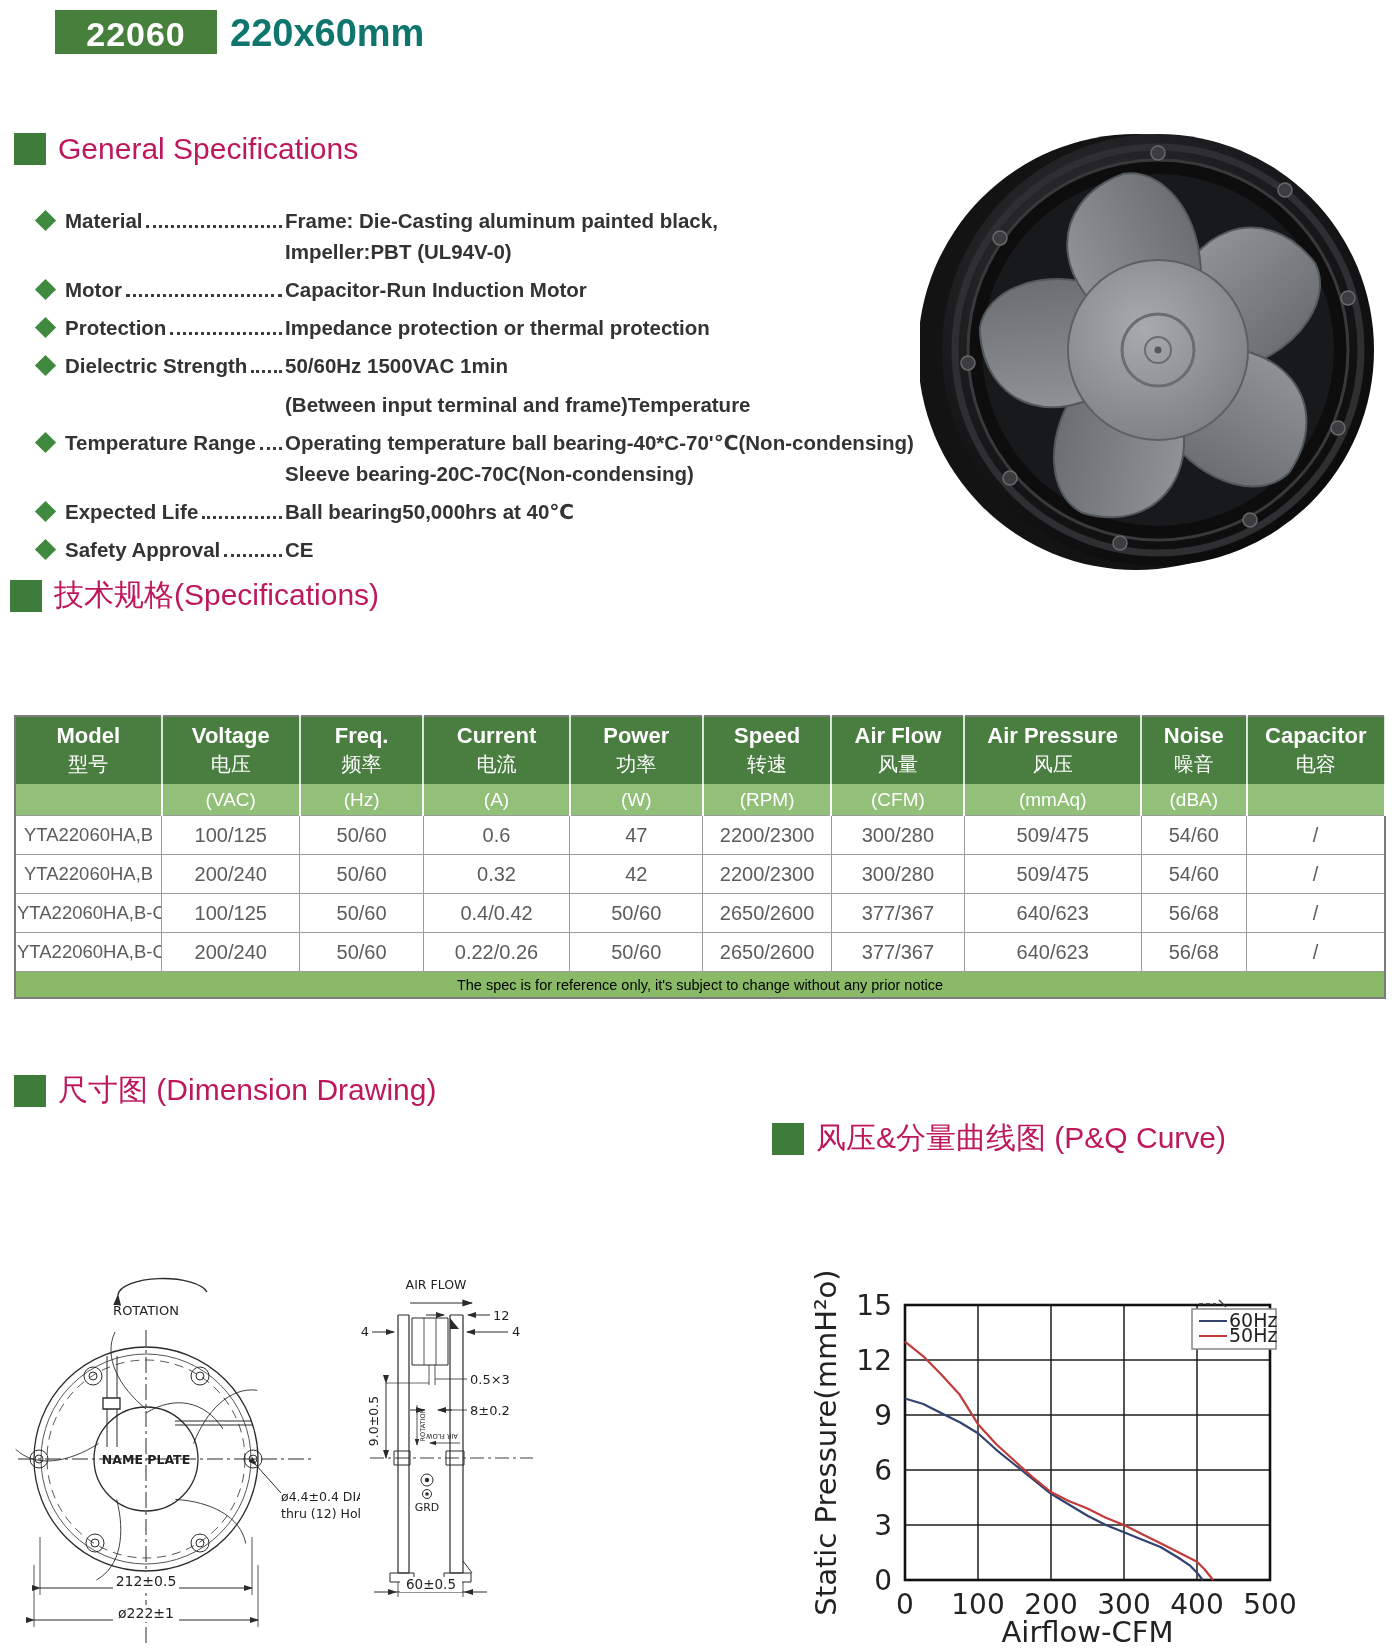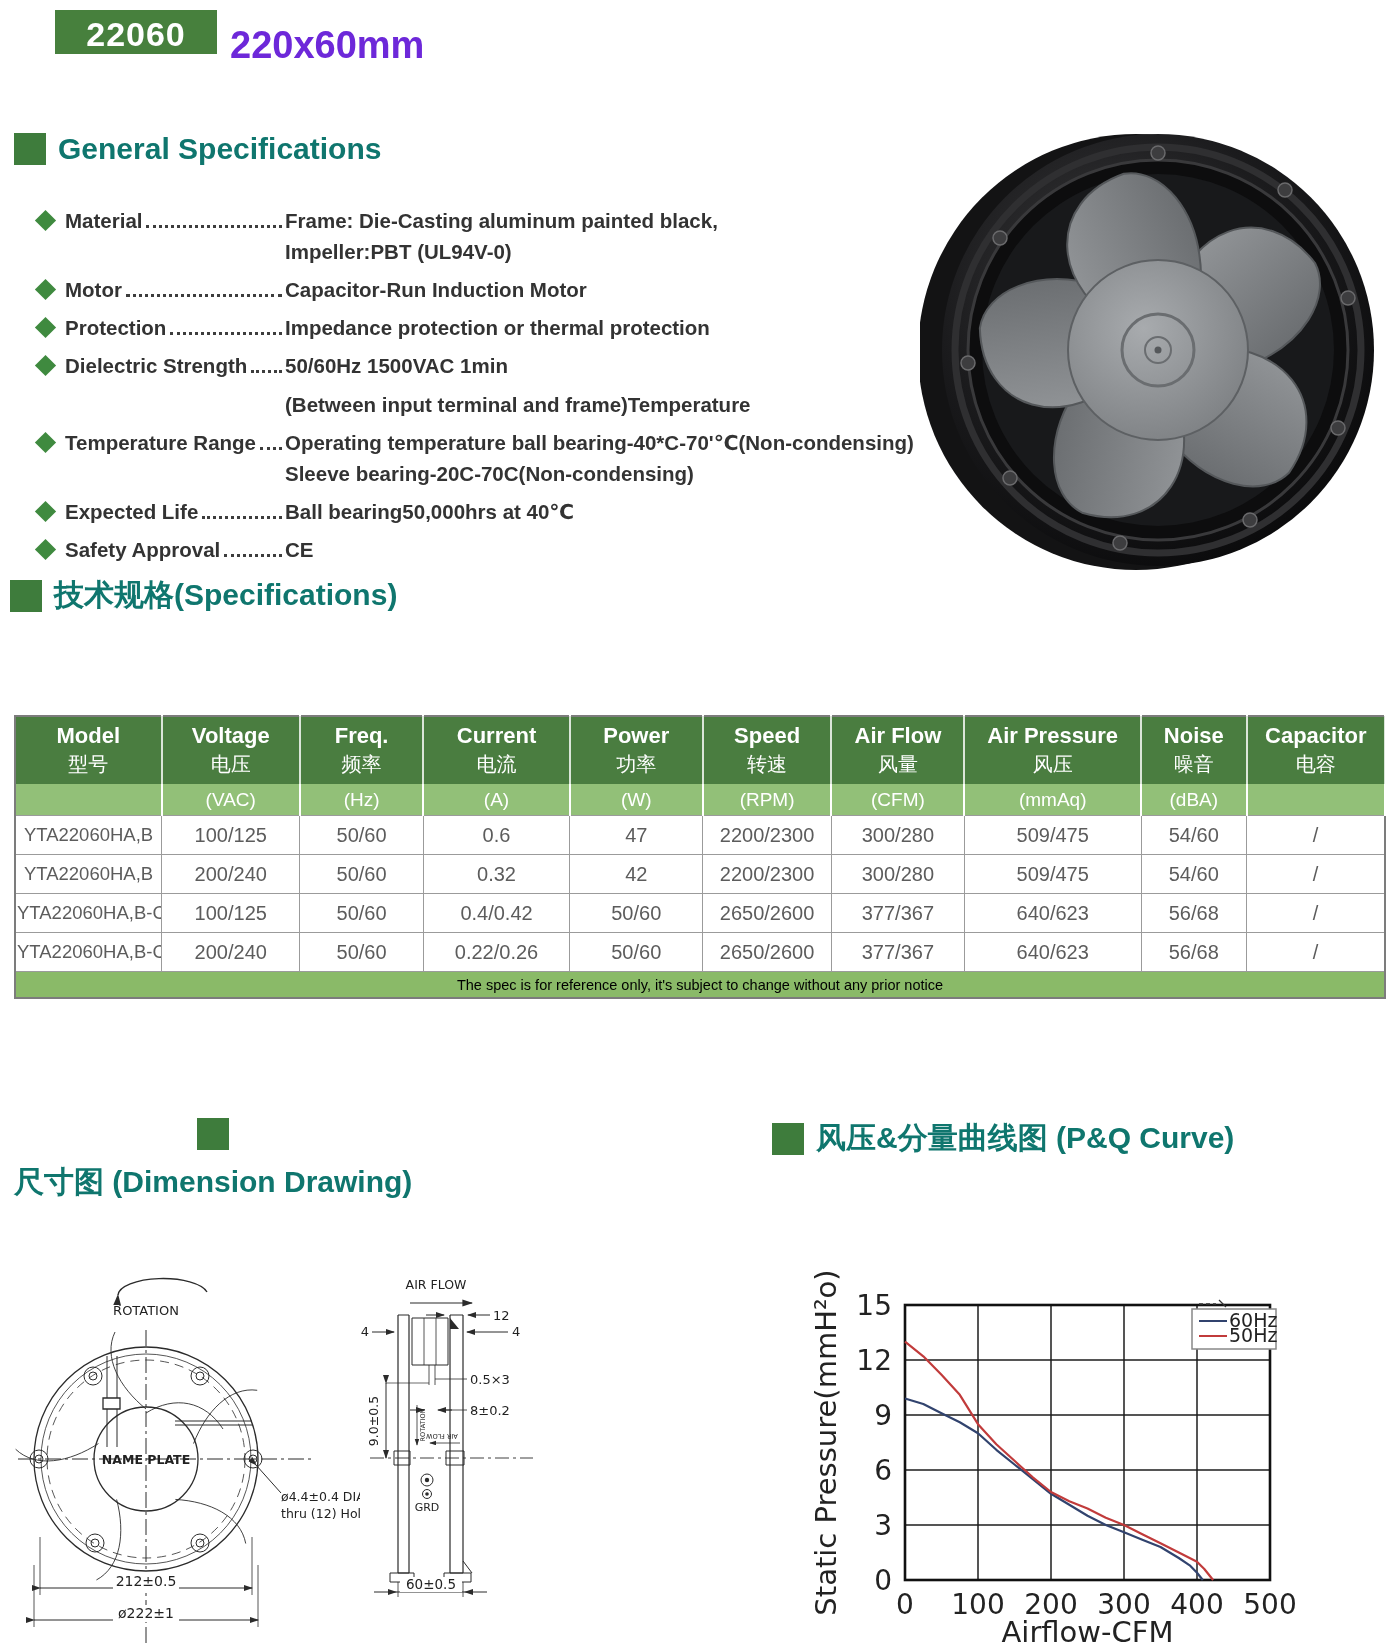--- a/index.html
+++ b/index.html
@@ -4,26 +4,26 @@
 <style>
   html,body{margin:0;padding:0;background:#fff;}
   .page{position:relative;width:1400px;height:1652px;background:#fff;overflow:hidden;
         font-family:"Liberation Sans","DejaVu Sans",sans-serif;color:#3b3b3b;}
   .abs{position:absolute;}
 
   
   .model-box{position:absolute;left:55px;top:10px;width:162px;height:44px;background:#47803d;
              display:flex;align-items:flex-end;justify-content:center;}
   .model-box span{color:#fff;font-size:34px;font-weight:bold;letter-spacing:1px;}
-  .size-text{position:absolute;left:230px;top:24px;font-size:38px;font-weight:bold;color:#6d28d9;}
+  .size-text{position:absolute;left:230px;top:12px;font-size:38px;font-weight:bold;color:#0f766e;}
 
   
   .sec-head{position:absolute;display:flex;align-items:center;gap:12px;}
   .sec-sq{width:32px;height:32px;background:#3e7c3c;flex:none;}
-  .sec-title{font-size:30px;font-weight:bold;color:#0f766e;white-space:nowrap;}
+  .sec-title{font-size:30px;font-weight:normal;color:#be185d;white-space:nowrap;}
 
   
   .gen-specs{position:absolute;left:30px;top:206px;width:900px;}
   .spec-item{display:flex;align-items:flex-start;margin-bottom:7px;font-size:20.5px;font-weight:bold;color:#333;line-height:29px;}
   .diamond{width:15px;height:15px;background:#3f8a3f;transform:rotate(45deg);flex:none;margin:7px 12px 0 8px;}
   .lblwrap{display:flex;width:220px;flex:none;}
   .lbl{white-space:nowrap;}
   .dots{flex:1;border-bottom:3px dotted #3d3d3d;margin:0 3px 7px 4px;min-width:8px;}
   .vals{flex:1;}
   .vline{margin-bottom:2px;}
@@ -315,21 +315,21 @@
           <td>/</td>
         </tr>
       </tbody>
       <tfoot>
         <tr class="note-row">
           <td colspan="10">The spec is for reference only, it's subject to change without any prior notice</td>
         </tr>
       </tfoot>
     </table>
 
-  <div class="sec-head" style="left:14px;top:1118px;flex-direction:column;">
+  <div class="sec-head" style="left:14px;top:1070px;">
     <div class="sec-sq"></div>
     <div class="sec-title">尺寸图 (Dimension Drawing)</div>
   </div>
   <div class="sec-head" style="left:772px;top:1118px;">
     <div class="sec-sq"></div>
     <div class="sec-title">风压&amp;分量曲线图 (P&amp;Q Curve)</div>
   </div>
 
   <svg class="abs draw" style="left:15px;top:1235px;width:345px;height:417px" viewBox="0 0 345 417" fill="none" stroke="#2b2b2b" stroke-width="1.3">
     <defs>

